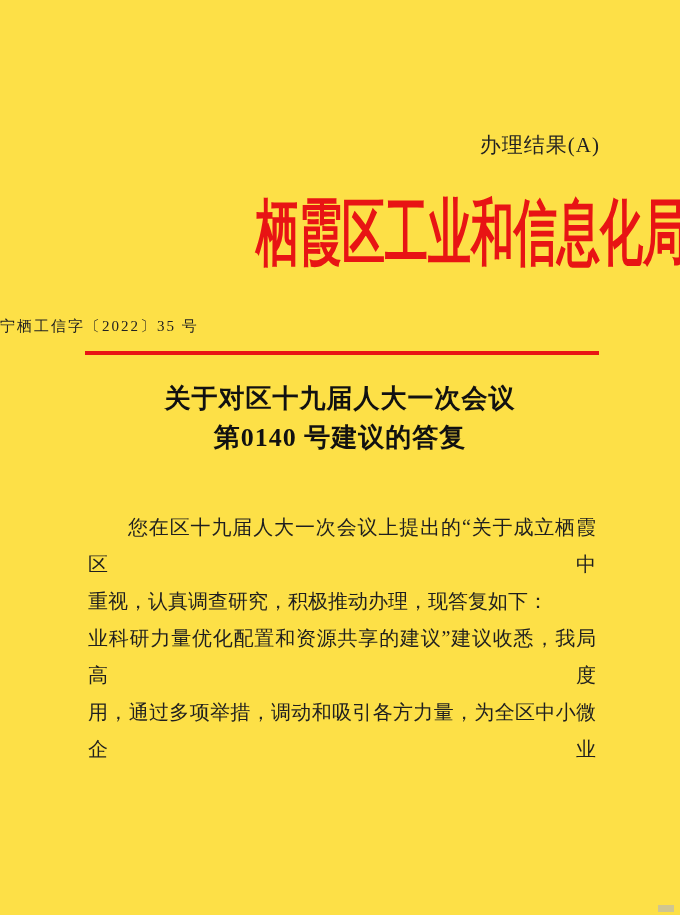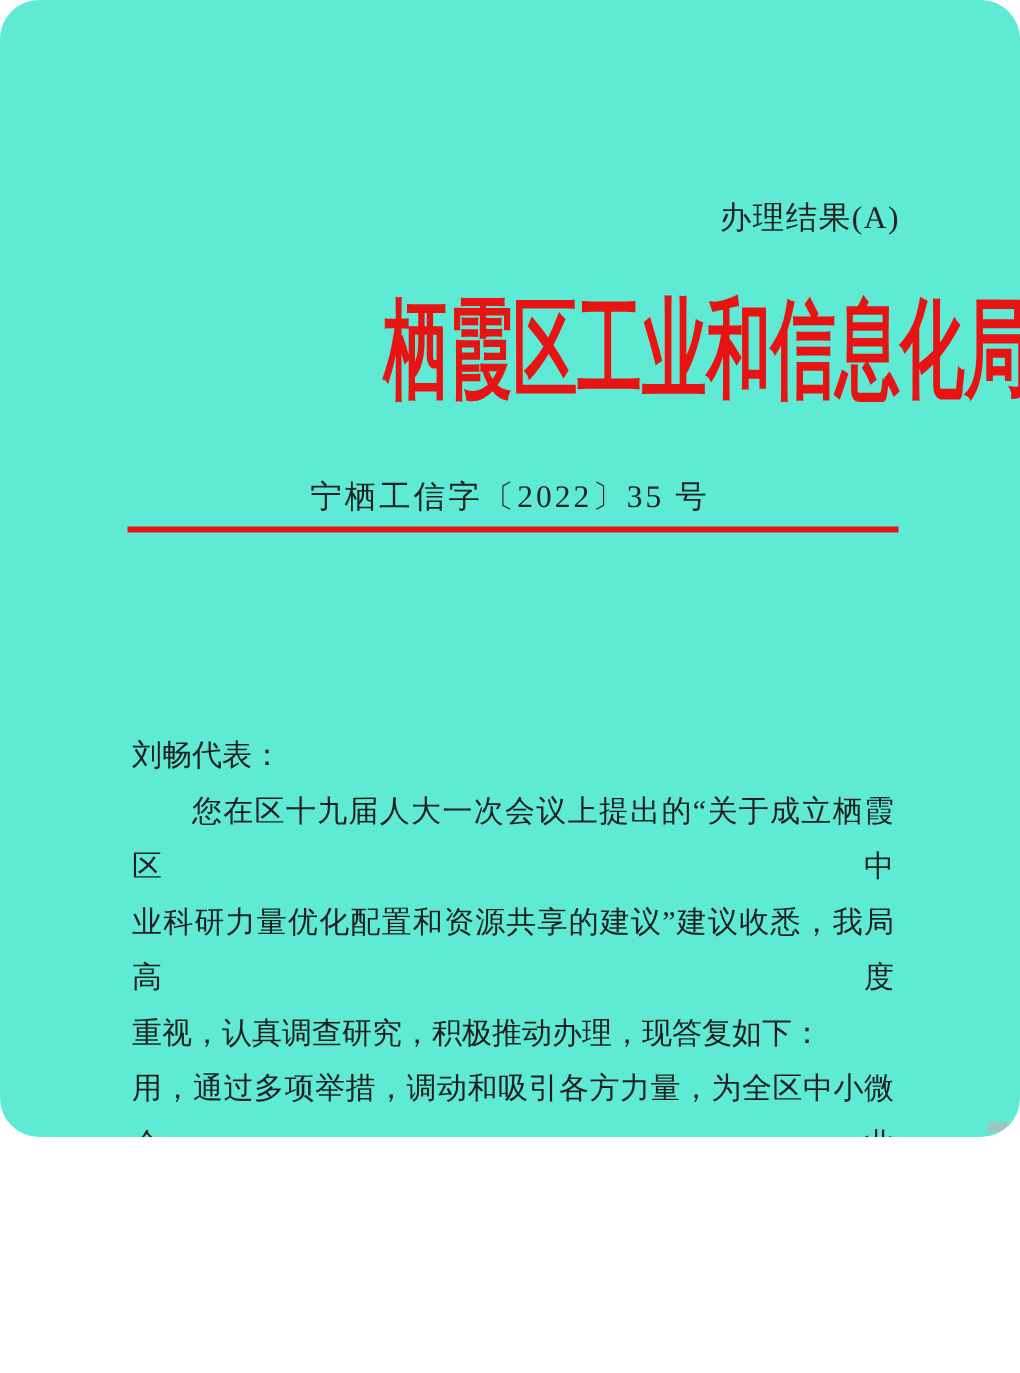--- a/index.html
+++ b/index.html
@@ -1,24 +1,23 @@
 <!DOCTYPE html>
 <html style="--accent: #e81414;"><head>
 <meta charset="utf-8">
 <style>
   html, body { margin: 0; padding: 0; background: #ffffff; }
   .page {
     position: relative;
     width: 680px;
-    height: 758px;
-    background: #5eead4;
+    height: 915px;
+    background: #fde047;
     overflow: hidden;
     font-family: "Liberation Serif", "DejaVu Serif", serif;
     color: #1f1f1f;
-    border-radius: 26px;
   }
   .corner-block {
     position: absolute;
     top: 130px;
     right: 80px;
     text-align: right;
     font-size: 21px;
     line-height: 30px;
     color: #222;
     letter-spacing: 1px;
@@ -38,22 +37,21 @@
     line-height: 82px;
     font-weight: 900;
     color: var(--accent, #e81414);
     letter-spacing: 0px;
   }
   .doc-number {
     position: absolute;
     top: 317px;
     left: 0;
     width: 100%;
-    text-align: center;
-    font-size: 21px;
+    font-size: 15px;
     color: #222;
     letter-spacing: 2px;
   }
   .red-rule {
     position: absolute;
     top: 351px;
     left: 85px;
     width: 514px;
     height: 4px;
     background: var(--accent, #e81414);
@@ -77,21 +75,21 @@
     width: 508px;
     font-size: 20px;
     line-height: 37px;
     color: #1f1f1f;
   }
   .line { white-space: normal; }
   .just {
     text-align: justify;
     text-align-last: justify;
   }
-  .indent { text-indent: 2em; }
+  .indent { text-indent: 2em; margin-top: 23px; }
   .scan-artifact {
     position: absolute;
     right: 6px;
     bottom: 3px;
     width: 16px;
     height: 7px;
     background: #b9b9b9;
     opacity: 0.65;
   }
 </style>
@@ -105,25 +103,28 @@
   </div>
 
   <div class="agency-banner-wrap">
     <span class="agency-banner" style="transform: scaleX(0.597222); transform-origin: center top;">栖霞区工业和信息化局文件</span>
   </div>
 
   <div class="doc-number">宁栖工信字〔2022〕35 号</div>
 
   <div class="red-rule"></div>
 
+  <div class="heading">
+    <div>关于对区十九届人大一次会议</div>
+    <div>第0140 号建议的答复</div>
+  </div>
 
   <div class="body-block">
-    <div class="line">刘畅代表：</div>
     <div class="line indent just">您在区十九届人大一次会议上提出的“关于成立栖霞区中</div>
+    <div class="line">重视，认真调查研究，积极推动办理，现答复如下：</div>
     <div class="line just">业科研力量优化配置和资源共享的建议”建议收悉，我局高度</div>
-    <div class="line">重视，认真调查研究，积极推动办理，现答复如下：</div>
     <div class="line just">用，通过多项举措，调动和吸引各方力量，为全区中小微企业</div>
 
   </div>
 
   <div class="scan-artifact"></div>
 
 </div>
 
 </body></html>

